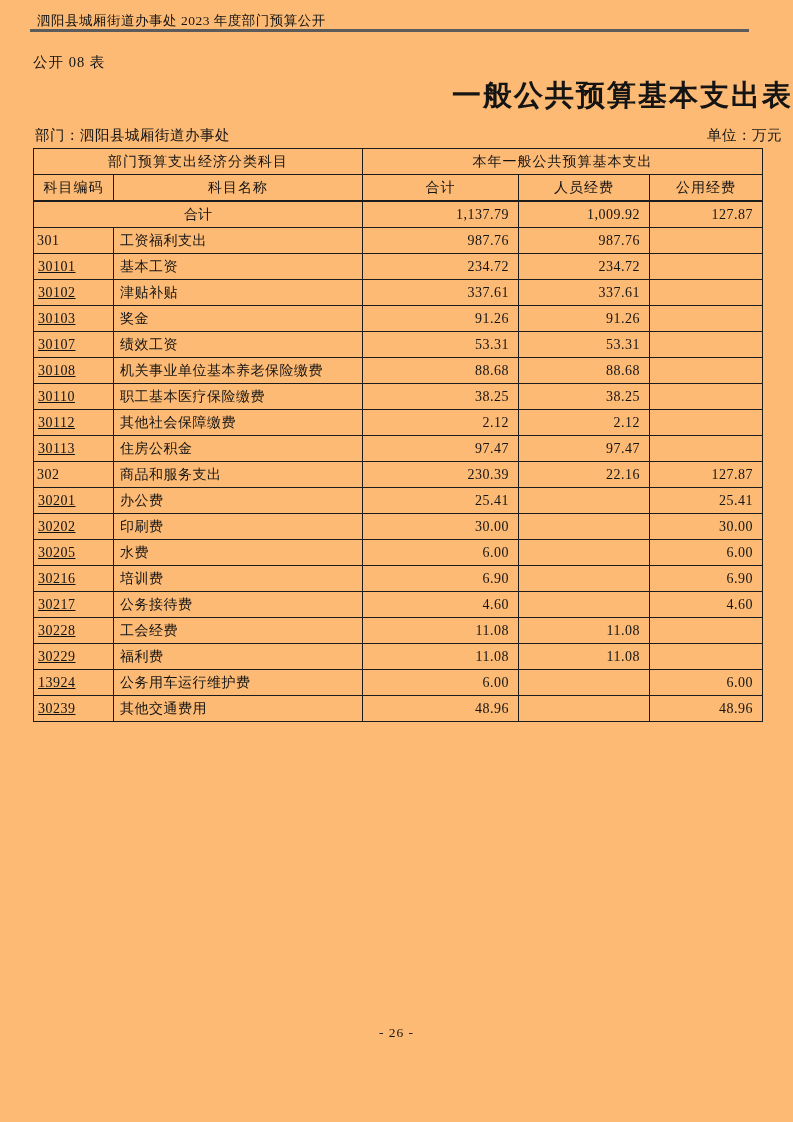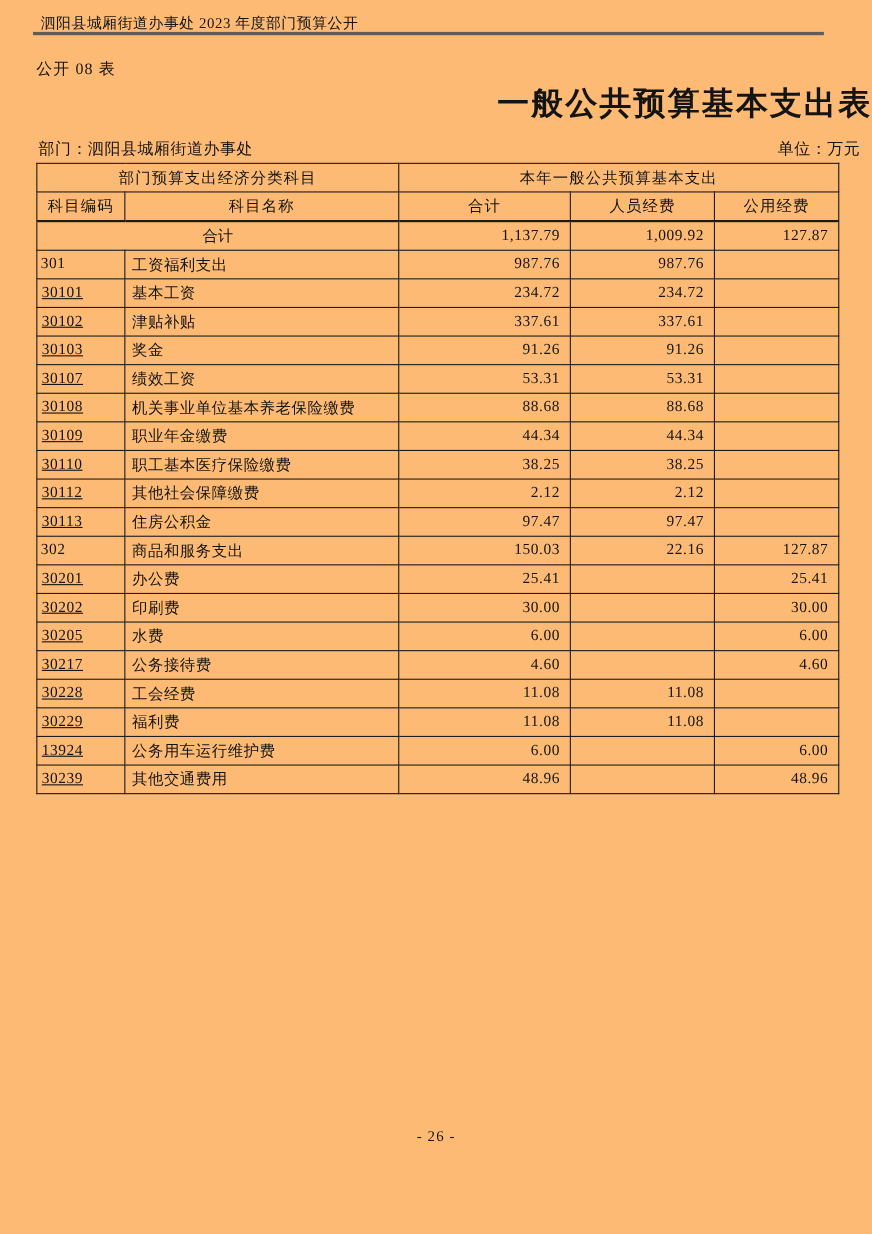--- a/index.html
+++ b/index.html
@@ -175,27 +175,20 @@
           <td class="cell num-cell"></td>
         </tr>
         <tr>
           <td class="cell code-center">30108</td>
           <td class="cell name-cell">机关事业单位基本养老保险缴费</td>
           <td class="cell num-cell">88.68</td>
           <td class="cell num-cell">88.68</td>
           <td class="cell num-cell"></td>
         </tr>
         <tr>
-          <td class="cell code-center">30109</td>
-          <td class="cell name-cell">职业年金缴费</td>
-          <td class="cell num-cell">44.34</td>
-          <td class="cell num-cell">44.34</td>
-          <td class="cell num-cell"></td>
-        </tr>
-        <tr>
           <td class="cell code-center">30110</td>
           <td class="cell name-cell">职工基本医疗保险缴费</td>
           <td class="cell num-cell">38.25</td>
           <td class="cell num-cell">38.25</td>
           <td class="cell num-cell"></td>
         </tr>
         <tr>
           <td class="cell code-center">30112</td>
           <td class="cell name-cell">其他社会保障缴费</td>
           <td class="cell num-cell">2.12</td>
@@ -205,21 +198,21 @@
         <tr>
           <td class="cell code-center">30113</td>
           <td class="cell name-cell">住房公积金</td>
           <td class="cell num-cell">97.47</td>
           <td class="cell num-cell">97.47</td>
           <td class="cell num-cell"></td>
         </tr>
         <tr>
           <td class="cell code-left">302</td>
           <td class="cell name-cell">商品和服务支出</td>
-          <td class="cell num-cell">150.03</td>
+          <td class="cell num-cell">230.39</td>
           <td class="cell num-cell">22.16</td>
           <td class="cell num-cell">127.87</td>
         </tr>
         <tr>
           <td class="cell code-center">30201</td>
           <td class="cell name-cell">办公费</td>
           <td class="cell num-cell">25.41</td>
           <td class="cell num-cell"></td>
           <td class="cell num-cell">25.41</td>
         </tr>
@@ -231,20 +224,27 @@
           <td class="cell num-cell">30.00</td>
         </tr>
         <tr>
           <td class="cell code-center">30205</td>
           <td class="cell name-cell">水费</td>
           <td class="cell num-cell">6.00</td>
           <td class="cell num-cell"></td>
           <td class="cell num-cell">6.00</td>
         </tr>
         <tr>
+          <td class="cell code-center">30216</td>
+          <td class="cell name-cell">培训费</td>
+          <td class="cell num-cell">6.90</td>
+          <td class="cell num-cell"></td>
+          <td class="cell num-cell">6.90</td>
+        </tr>
+        <tr>
           <td class="cell code-center">30217</td>
           <td class="cell name-cell">公务接待费</td>
           <td class="cell num-cell">4.60</td>
           <td class="cell num-cell"></td>
           <td class="cell num-cell">4.60</td>
         </tr>
         <tr>
           <td class="cell code-center">30228</td>
           <td class="cell name-cell">工会经费</td>
           <td class="cell num-cell">11.08</td>

